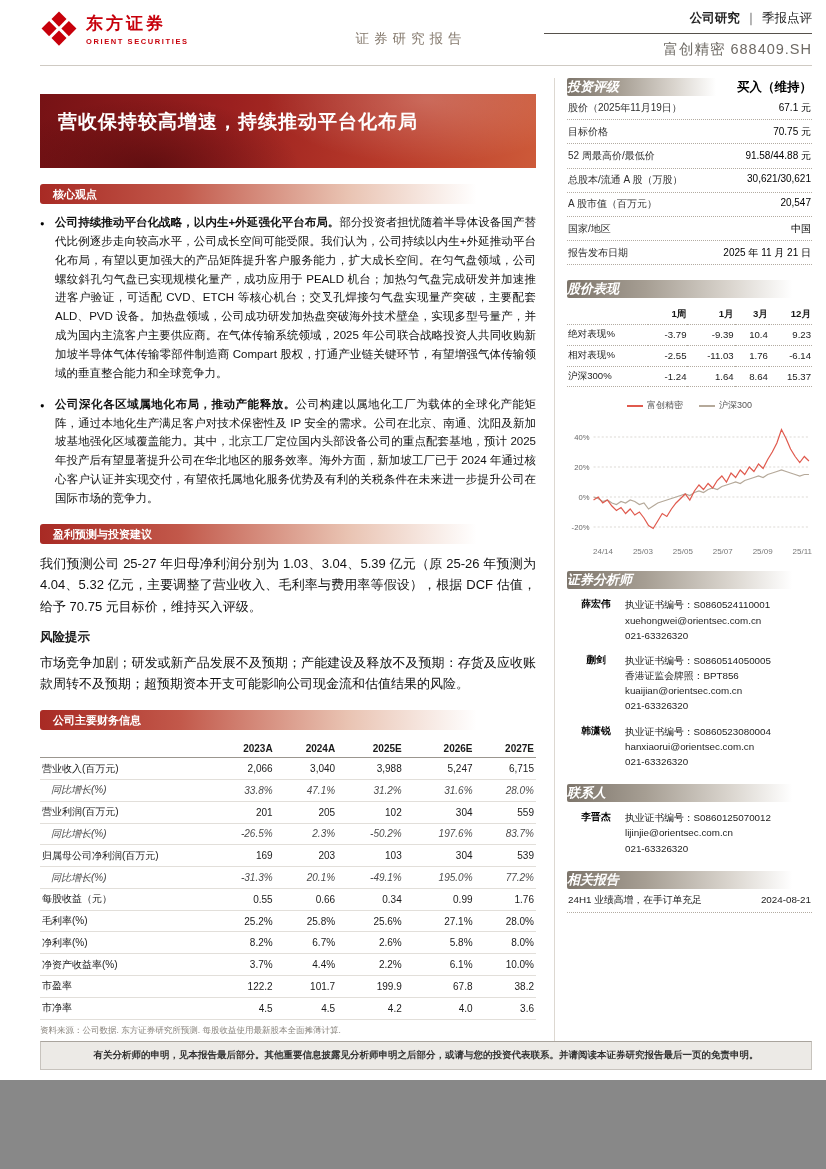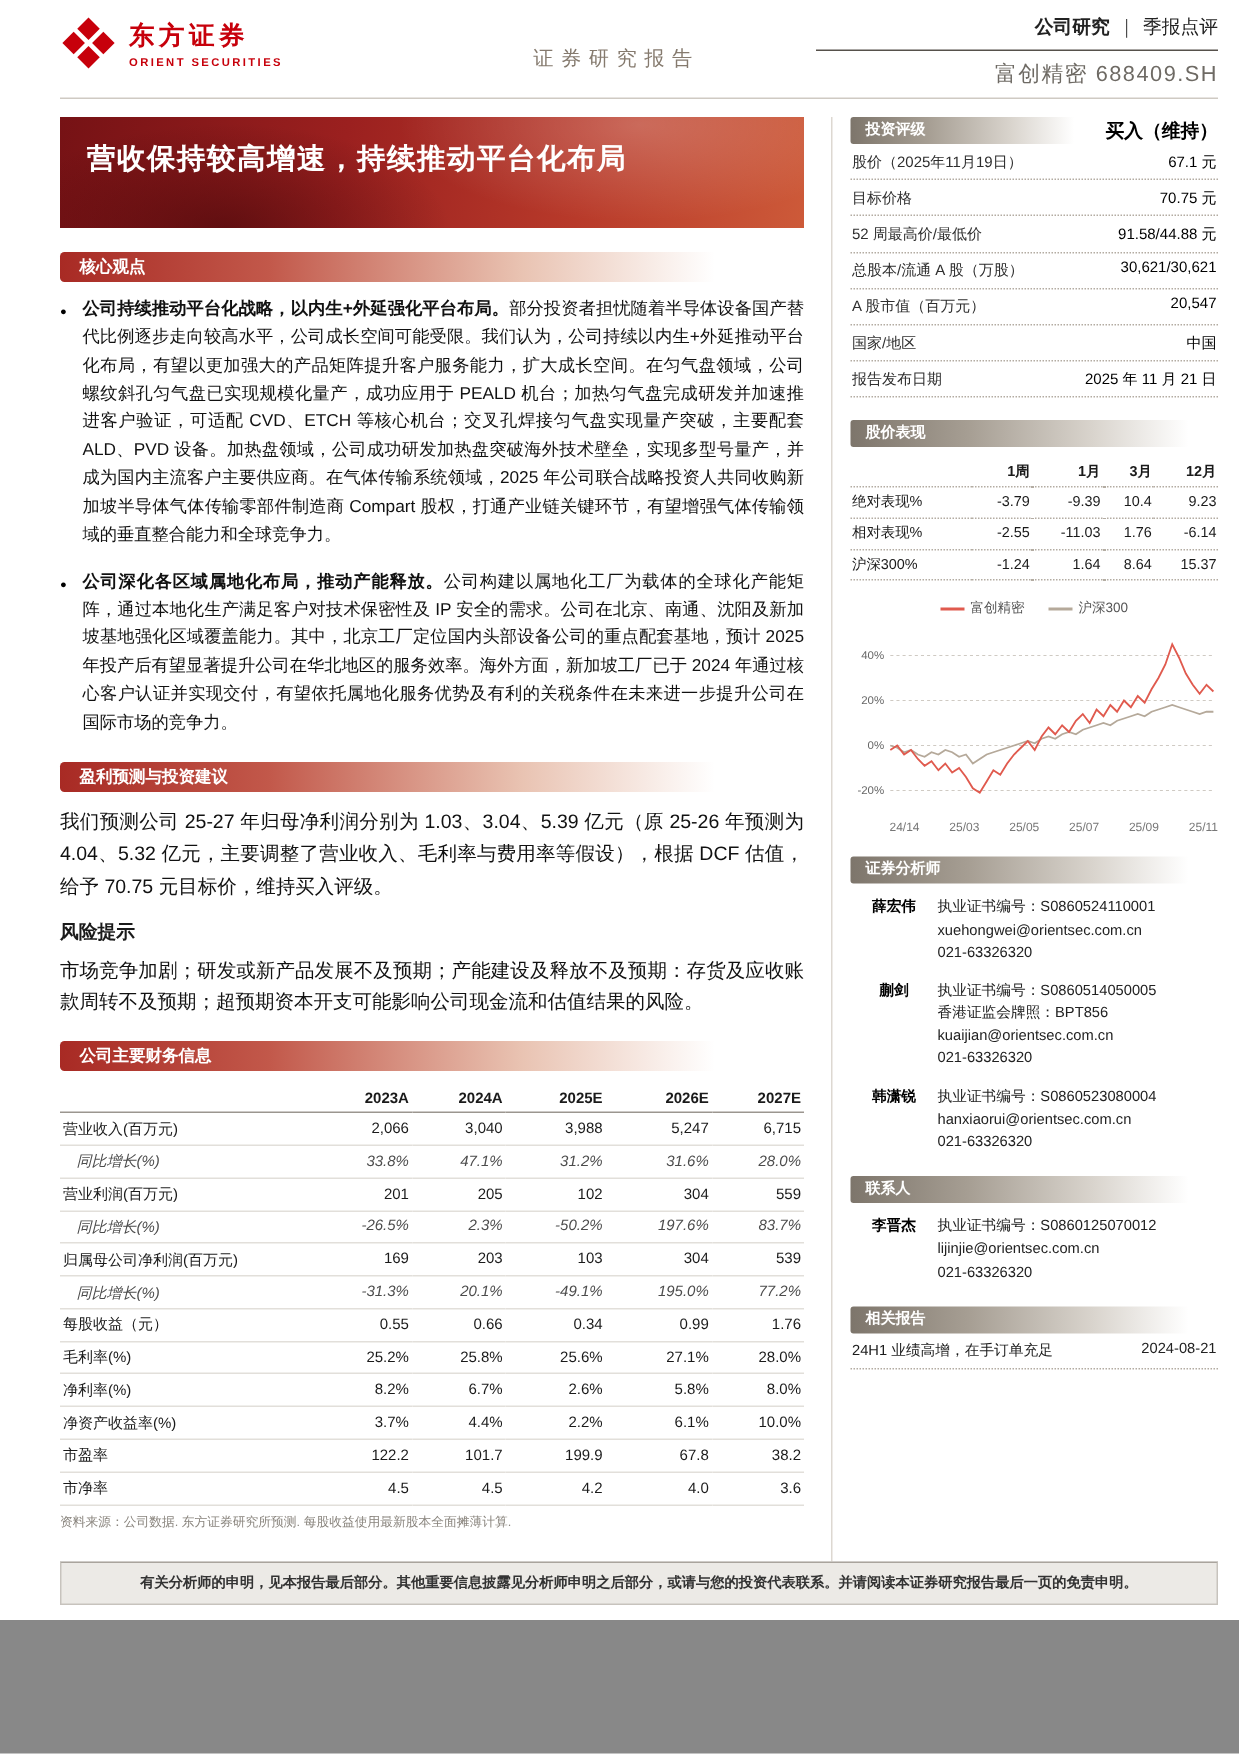--- a/index.html
+++ b/index.html
@@ -28,20 +28,21 @@
   .columns { display: flex; gap: 18px; margin-top: 12px; flex: 1; min-height: 0; }
   .main-col { width: 496px; flex-shrink: 0; }
   .side-col { flex: 1; border-left: 1px solid #ddd8d1; padding-left: 12px; min-width: 0; }
 
   
   .title-banner {
     height: 74px; position: relative; overflow: hidden;
     background: linear-gradient(100deg, #761215 0%, #9b201f 38%, #b83a2a 70%, #cd5a39 100%);
     color: #fff; font-size: 19px; font-weight: bold; letter-spacing: 1px;
     padding: 15px 18px;
+    margin-top: 16px;
   }
   .title-banner::before {
     content: ""; position: absolute; left: -40px; bottom: -70px; width: 300px; height: 140px;
     background: radial-gradient(closest-side, rgba(60,5,8,.55), transparent);
     border-radius: 50%;
   }
   .title-banner::after {
     content: ""; position: absolute; right: -50px; top: -60px; width: 320px; height: 130px;
     background: radial-gradient(closest-side, rgba(255,255,255,.22), transparent);
     border-radius: 50%;
@@ -51,21 +52,21 @@
   
   .main-bar {
     height: 20px; line-height: 20px; border-radius: 3px;
     background: linear-gradient(to right, #a82a24, #c2584a 28%, #e9c3b2 62%, rgba(255,255,255,0) 88%);
     color: #fff; font-size: 11px; font-weight: bold; padding-left: 13px;
     margin: 16px 0 9px;
   }
   .side-bar {
     height: 18px; line-height: 18px; border-radius: 2px;
     background: linear-gradient(to right, #7d756b, #a69e93 32%, #d9d4cd 66%, rgba(255,255,255,0) 92%);
-    color: #fff; font-size: 10px; font-weight: bold; padding-left: 10px;
+    color: #fff; font-size: 13px; font-weight: bold;  font-style: italic;
   }
 
   
   .bullets { list-style: none; margin: 0; padding: 0; }
   .bullets li {
     position: relative; padding-left: 15px; margin-bottom: 12px;
     font-size: 11.5px; line-height: 1.64; text-align: justify; color: #111;
   }
   .bullets li::before { content: "●"; position: absolute; left: 0; top: 5px; font-size: 7.5px; color: #000; }
   .bullets .lead { font-weight: bold; }

